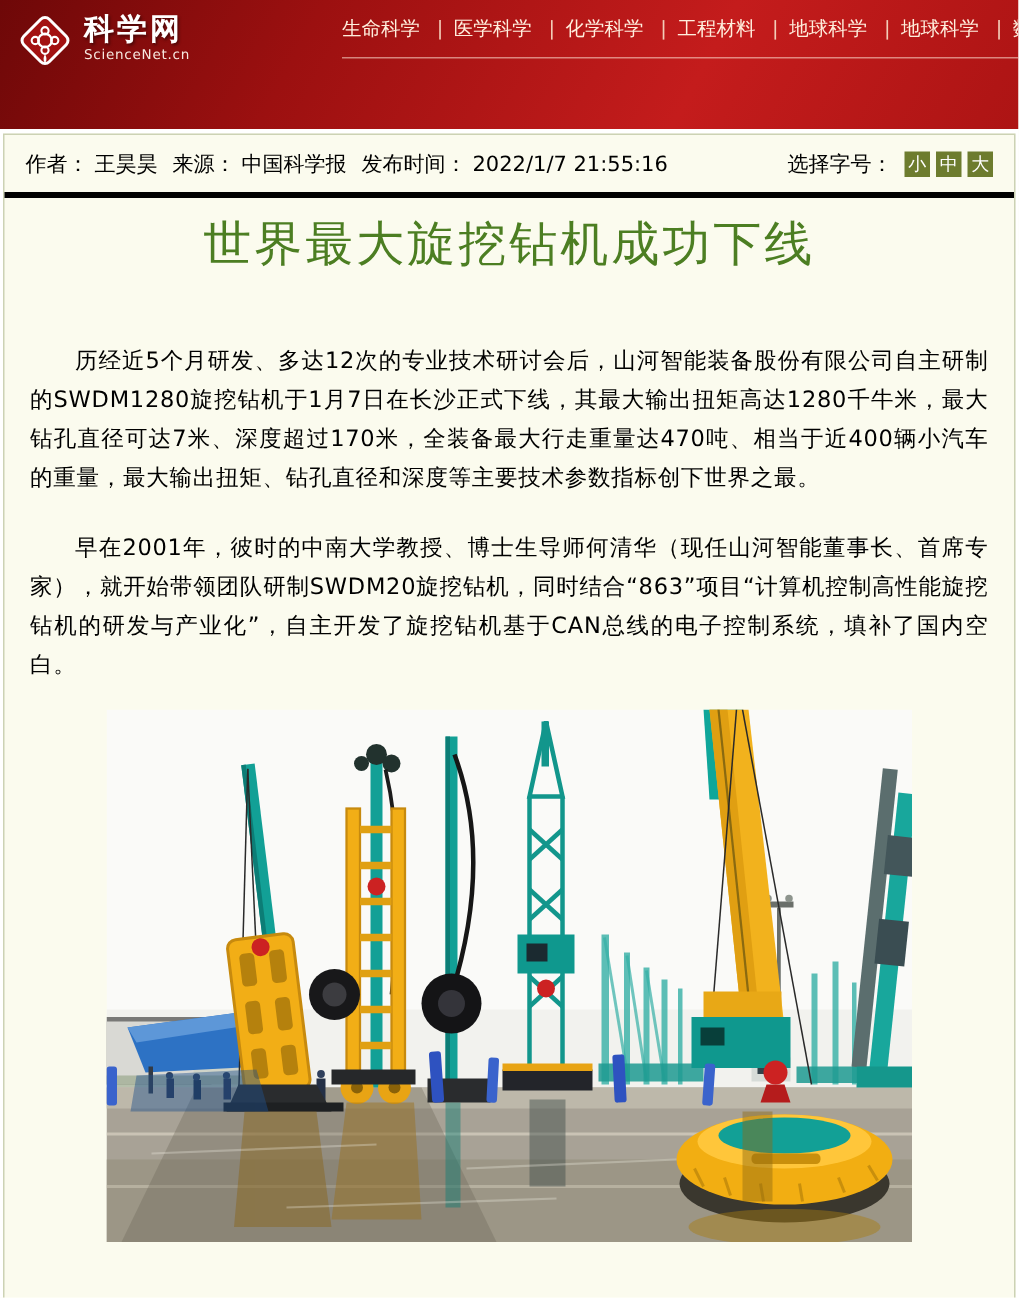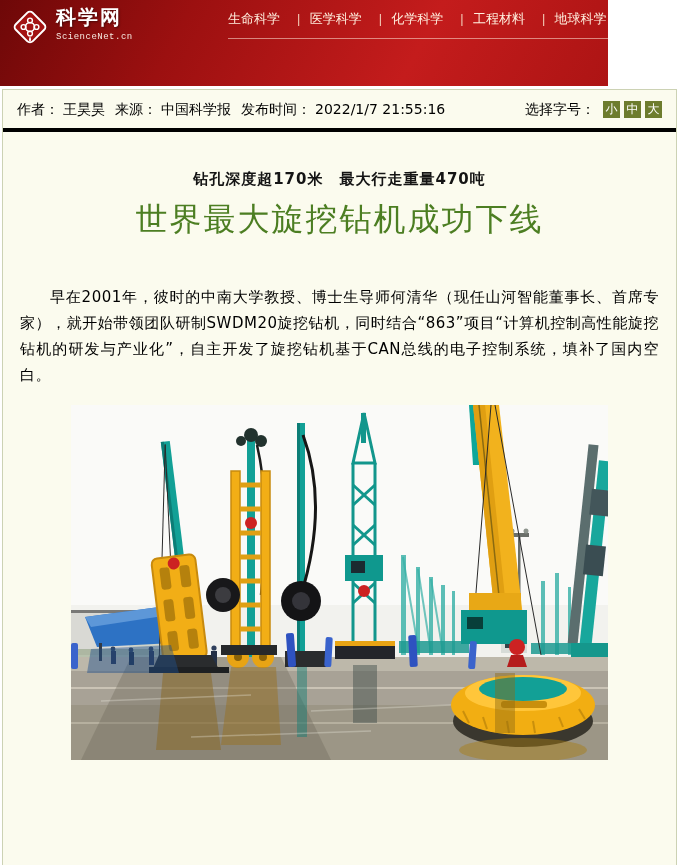--- a/index.html
+++ b/index.html
@@ -1,21 +1,21 @@
 <!DOCTYPE html>
 <html><head>
 <meta charset="utf-8">
 <style>
   * { margin:0; padding:0; box-sizing:border-box; }
   html,body { width:679px; height:865px; overflow:hidden; background:#ffffff;
     font-family:"DejaVu Sans","Liberation Sans",sans-serif; }
 
   
-  .site-header { position:relative; width:608px; height:86px;
-    background:linear-gradient(118deg,#6e0808 0%,#9c1010 30%,#c41c1c 68%,#ad1414 100%);font-family:Liberation Mono, monospace; }
+  .site-header { position:relative; width:679px; height:86px;
+    background:linear-gradient(118deg,#6e0808 0%,#9c1010 30%,#c41c1c 68%,#ad1414 100%); }
   .logo { position:absolute; left:10px; top:7px; display:flex; align-items:flex-start; cursor:pointer; }
   .logo-icon { width:40px; height:40px; margin-right:6px; }
   .logo-text { display:flex; flex-direction:column; line-height:1; margin-top:2px; }
   .logo-cn { color:#ffffff; font-size:20px; font-weight:bold; letter-spacing:2px;
     text-shadow:1px 1px 2px rgba(0,0,0,.45); }
   .logo-en { color:#f7e9e0; font-size:9px; margin-top:4px; letter-spacing:.5px; }
   .section-title { position:absolute; left:112px; top:24px; color:#ffffff; font-size:44px;
     font-weight:bold; letter-spacing:16px; white-space:nowrap;
     text-shadow:2px 2px 3px rgba(70,0,0,.55); cursor:pointer; }
   .hdr-nav { position:absolute; left:228px; top:0; right:0; height:86px; overflow:hidden; }
@@ -98,24 +98,24 @@
     </div>
     <div class="font-size-picker">
       <span class="fs-label">选择字号：</span>
       <span class="fs-btn">小</span>
       <span class="fs-btn">中</span>
       <span class="fs-btn">大</span>
     </div>
   </div>
 
   <div class="article">
-    <div class="article-subtitle">钻孔深度超170米　最大行走重量470吨</div>
     <h1 class="article-title">世界最大旋挖钻机成功下线</h1>
 
     <div class="article-body">
+      <p>历经近5个月研发、多达12次的专业技术研讨会后，山河智能装备股份有限公司自主研制的SWDM1280旋挖钻机于1月7日在长沙正式下线，其最大输出扭矩高达1280千牛米，最大钻孔直径可达7米、深度超过170米，全装备最大行走重量达470吨、相当于近400辆小汽车的重量，最大输出扭矩、钻孔直径和深度等主要技术参数指标创下世界之最。</p>
       <p>早在2001年，彼时的中南大学教授、博士生导师何清华（现任山河智能董事长、首席专家），就开始带领团队研制SWDM20旋挖钻机，同时结合“863”项目“计算机控制高性能旋挖钻机的研发与产业化”，自主开发了旋挖钻机基于CAN总线的电子控制系统，填补了国内空白。</p>
     </div>
 
     <div class="photo-wrap">
 
       <svg width="537" height="355" viewBox="0 0 537 355">
 
         <rect x="0" y="0" width="537" height="355" fill="#fafaf8"></rect>
         <rect x="0" y="200" width="537" height="55" fill="#f2f2ee"></rect>
 

